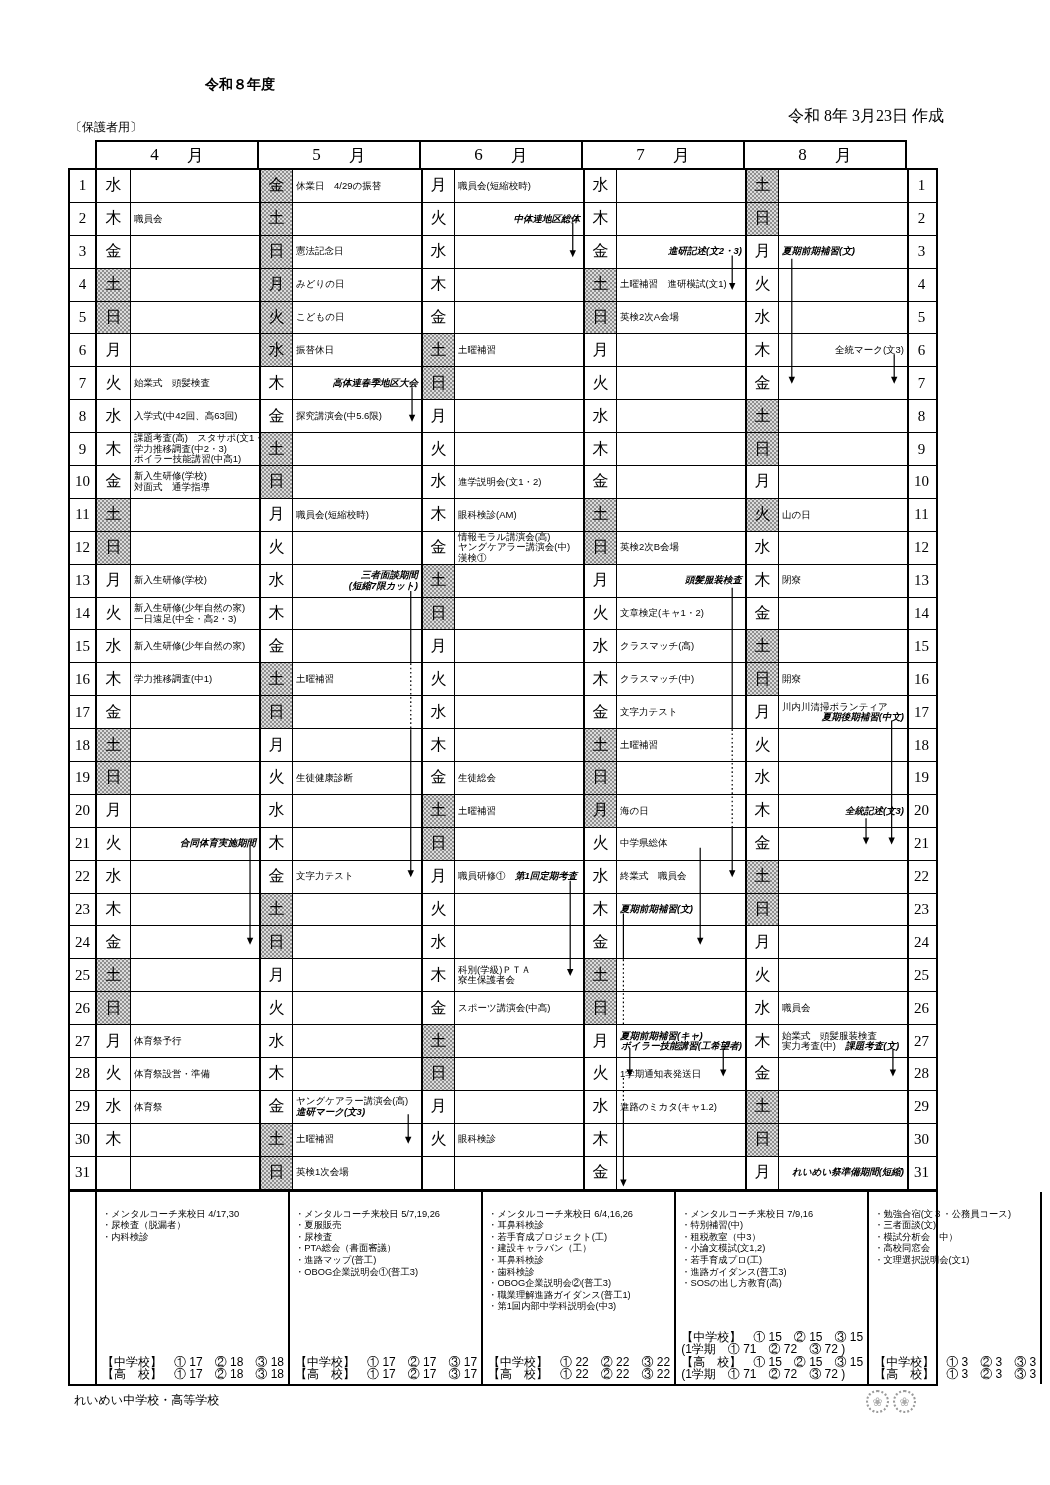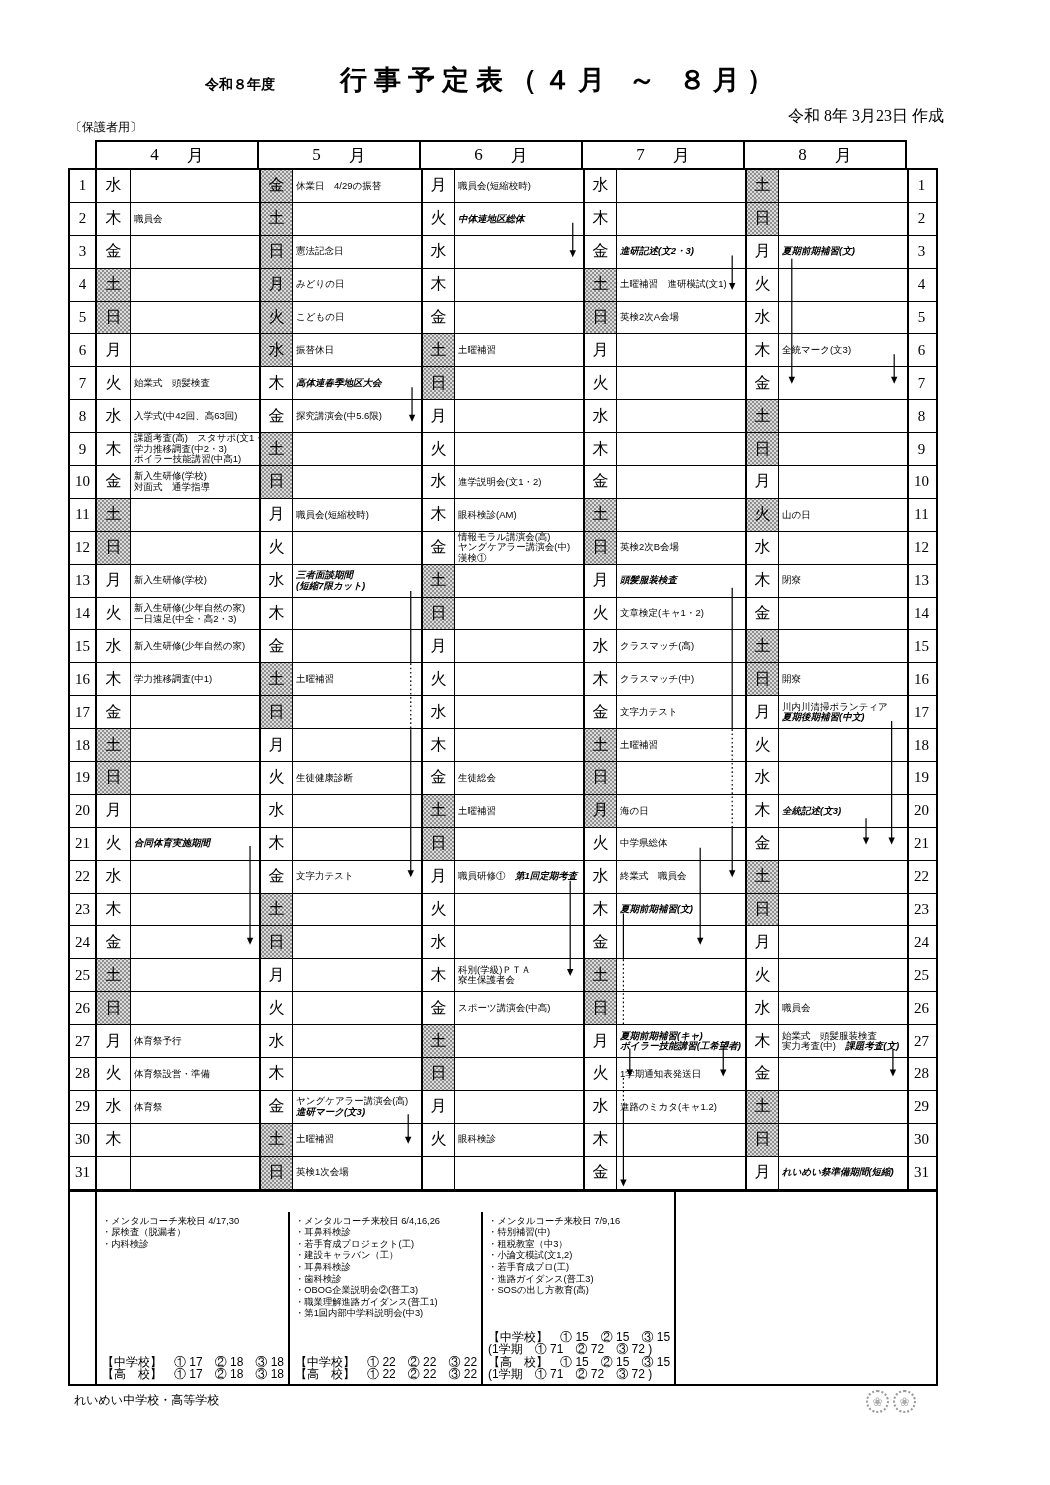--- a/index.html
+++ b/index.html
@@ -33,46 +33,45 @@
            font-family:"Liberation Serif",serif;font-size:16px;}
   .wd-cell.first{border-left:none;}
   .ev-cell{flex:0 0 128px;box-sizing:border-box;padding:1px 3px;overflow:hidden;
            display:flex;flex-direction:column;justify-content:center;}
   .off{background-color:#dcdcdc;
        background-image:radial-gradient(#8f8f8f 30%,transparent 34%),
                         radial-gradient(#8f8f8f 30%,transparent 34%);
        background-size:4px 4px;background-position:0 0,2px 2px;}
   .ev-line{font-size:9.5px;line-height:10.6px;white-space:nowrap;}
   .it{font-style:italic;font-weight:bold;}
-  .ar{text-align:left;}
+  .ar{text-align:right;}
   .ac{text-align:left;}
   #arrow-layer{position:absolute;left:0;top:0;pointer-events:none;}
   .notes-row{display:flex;width:866px;border:2px solid #000;border-top:2px solid #000;
              margin-top:-2px;height:192px;box-sizing:content-box;background:#fff;}
   .note-spacer{flex:0 0 27px;box-sizing:border-box;}
   .note-spacer.left{border-right:2px solid #000;}
   .note-spacer.right{border-left:2px solid #000;}
   .note-box{flex:0 0 162px;box-sizing:border-box;border-right:2px solid #000;
-            padding:4px 4px 3px 5px;display:flex;flex-direction:column;margin-top:20px;}
+            padding:17px 4px 3px 5px;display:flex;flex-direction:column;}
   .note-box:nth-last-child(2){border-right:none;}
   .note-item{font-size:9.3px;line-height:11.6px;white-space:nowrap;}
   .note-counts{margin-top:auto;font-size:12px;line-height:12.5px;white-space:nowrap;}
   .doc-footer{position:absolute;left:74px;top:1390px;width:894px;height:40px;}
   .school{font-size:12px;}
   .seals{position:absolute;left:792px;top:0;display:flex;gap:4px;}
   .seal{width:23px;height:23px;border-radius:50%;border:2px dotted #9a9a9a;
         box-sizing:border-box;display:flex;align-items:center;justify-content:center;
         color:#aaa;font-size:12px;line-height:1;}
 </style>
 </head>
 <body>
 
 <div class="page">
   <span class="era">令和８年度</span>
-  <h1 class="title">行事予定表（４月 ～ ８月）</h1>
   <div class="created">令和 8年 3月23日 作成</div>
   <div class="audience">〔保護者用〕</div>
 
   <div class="table">
     <div class="month-header" id="month-header">
         <div class="mh-cell">
           <span>4</span>
           <span>月</span>
         </div>
         <div class="mh-cell">
@@ -722,20 +721,32 @@
         <div class="note-box">
           <div class="note-item">・メンタルコーチ来校日 4/17,30</div>
           <div class="note-item">・尿検査（脱漏者）</div>
           <div class="note-item">・内科検診</div>
           <div class="note-counts">
             <div>【中学校】　① 17　② 18　③ 18</div>
             <div>【高　校】　① 17　② 18　③ 18</div>
           </div>
         </div>
         <div class="note-box">
+          <div class="note-item">・メンタルコーチ来校日 5/7,19,26</div>
+          <div class="note-item">・夏服販売</div>
+          <div class="note-item">・尿検査</div>
+          <div class="note-item">・PTA総会（書面審議）</div>
+          <div class="note-item">・進路マップ(普工)</div>
+          <div class="note-item">・OBOG企業説明会①(普工3)</div>
+          <div class="note-counts">
+            <div>【中学校】　① 17　② 17　③ 17</div>
+            <div>【高　校】　① 17　② 17　③ 17</div>
+          </div>
+        </div>
+        <div class="note-box">
           <div class="note-item">・メンタルコーチ来校日 6/4,16,26</div>
           <div class="note-item">・耳鼻科検診</div>
           <div class="note-item">・若手育成プロジェクト(工)</div>
           <div class="note-item">・建設キャラバン（工）</div>
           <div class="note-item">・耳鼻科検診</div>
           <div class="note-item">・歯科検診</div>
           <div class="note-item">・OBOG企業説明会②(普工3)</div>
           <div class="note-item">・職業理解進路ガイダンス(普工1)</div>
           <div class="note-item">・第1回内部中学科説明会(中3)</div>
           <div class="note-counts">
@@ -749,20 +760,31 @@
           <div class="note-item">・租税教室（中3）</div>
           <div class="note-item">・小論文模試(文1,2)</div>
           <div class="note-item">・若手育成プロ(工)</div>
           <div class="note-item">・進路ガイダンス(普工3)</div>
           <div class="note-item">・SOSの出し方教育(高)</div>
           <div class="note-counts">
             <div>【中学校】　① 15　② 15　③ 15</div>
             <div>(1学期　① 71　② 72　③ 72 )</div>
             <div>【高　校】　① 15　② 15　③ 15</div>
             <div>(1学期　① 71　② 72　③ 72 )</div>
+          </div>
+        </div>
+        <div class="note-box">
+          <div class="note-item">・勉強合宿(文３・公務員コース)</div>
+          <div class="note-item">・三者面談(文)</div>
+          <div class="note-item">・模試分析会（中）</div>
+          <div class="note-item">・高校同窓会</div>
+          <div class="note-item">・文理選択説明会(文1)</div>
+          <div class="note-counts">
+            <div>【中学校】　① 3　② 3　③ 3</div>
+            <div>【高　校】　① 3　② 3　③ 3</div>
           </div>
         </div>
         <div class="note-spacer right"></div>
       </div>
   </div>
 
   <div class="doc-footer">
     <span class="school">れいめい中学校・高等学校</span>
     <div class="seals">
       <div class="seal">❀</div>

